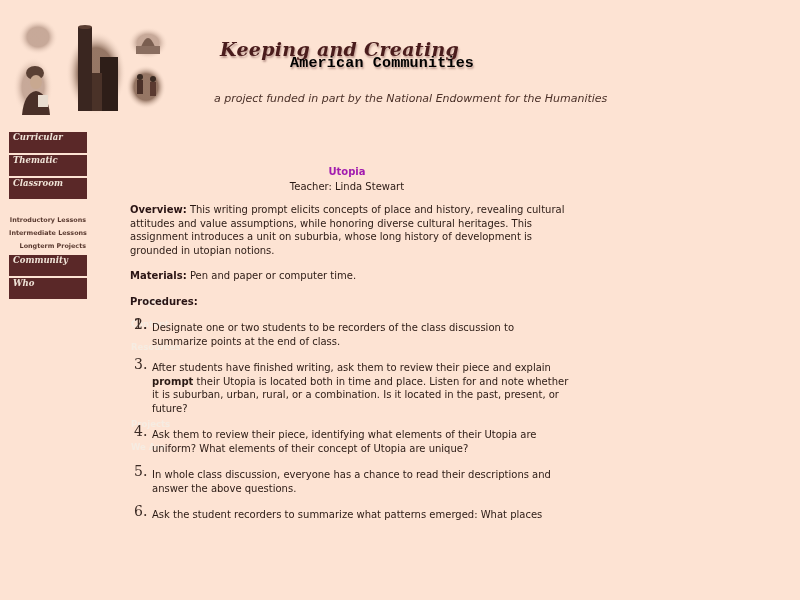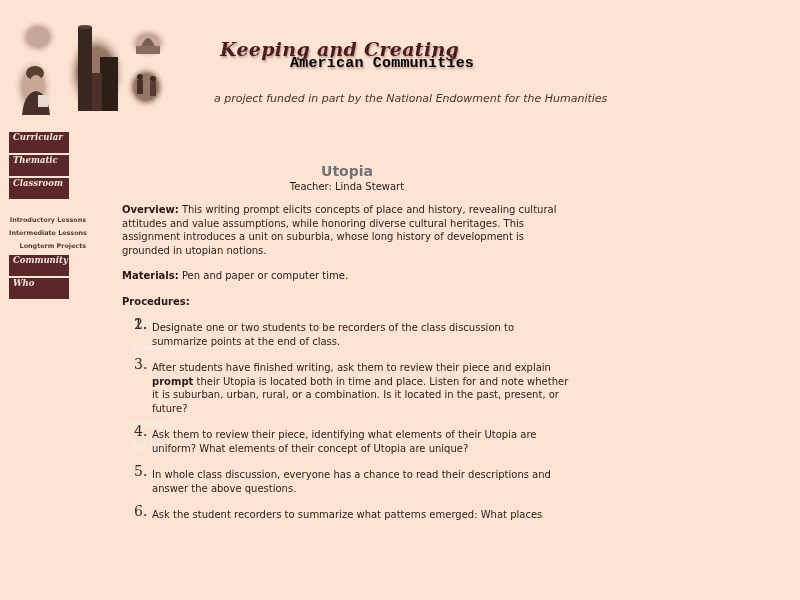--- a/index.html
+++ b/index.html
@@ -27,21 +27,21 @@
     white-space:nowrap;
   }
   .tagline {
     position:absolute; left:214px; top:92px;
     font-family:"DejaVu Sans", sans-serif; font-style:italic;
     font-size:11px; color:#4a3028; white-space:nowrap;
   }
   
   .sidebar { position:absolute; left:9px; top:132px; width:78px; }
   .nav-btn {
-    display:block; width:60px; height:21px; background:#5a2828;
+    display:block; width:78px; height:21px; background:#5a2828;
     margin-bottom:2px; position:relative; cursor:pointer;
     box-sizing:border-box;
   }
   .nav-btn .script {
     position:absolute; left:4px; top:0px;
     font-family:"DejaVu Serif", serif; font-style:italic; font-weight:bold;
     font-size:8.5px; color:#f0e4d8; white-space:nowrap;
   }
   .nav-btn .main {
     position:absolute; right:5px; bottom:1px;
@@ -50,23 +50,23 @@
   }
   .sub-links { width:78px; margin:15px 0 2px 0; }
   .sub-link {
     display:block; text-align:right;
     font-size:6.4px; font-weight:bold; color:#5a3a30;
     line-height:13px; padding-right:1px; white-space:nowrap;
     cursor:pointer;
   }
   
   .main { position:absolute; left:122px; top:163px; width:450px; font-size:10px; line-height:13.5px; }
-  .page-title { text-align:center; font-size:14px; font-weight:bold; color:#737373; margin:0; line-height:17px; }
+  .page-title { text-align:center; font-size:10px; font-weight:bold; color:#a21caf; margin:0; line-height:17px; }
   .teacher { text-align:center; font-size:10px; font-weight:normal; margin:0 0 10px 0; line-height:13px; }
-  .para { margin:0 0 12px 0; }
+  .para { margin:0 0 12px 8px; }
   .para b { color:#2a1414; }
   .proc-list { list-style:none; margin:0; padding:0; }
   .proc-item { position:relative; padding-left:30px; margin-bottom:13px; }
   .proc-num {
     position:absolute; left:12px; top:-3px;
     font-family:"DejaVu Serif", serif; font-size:14px; color:#3a2a24;
   }
   .proc-text b { font-weight:bold; }
 </style>
 </head>

